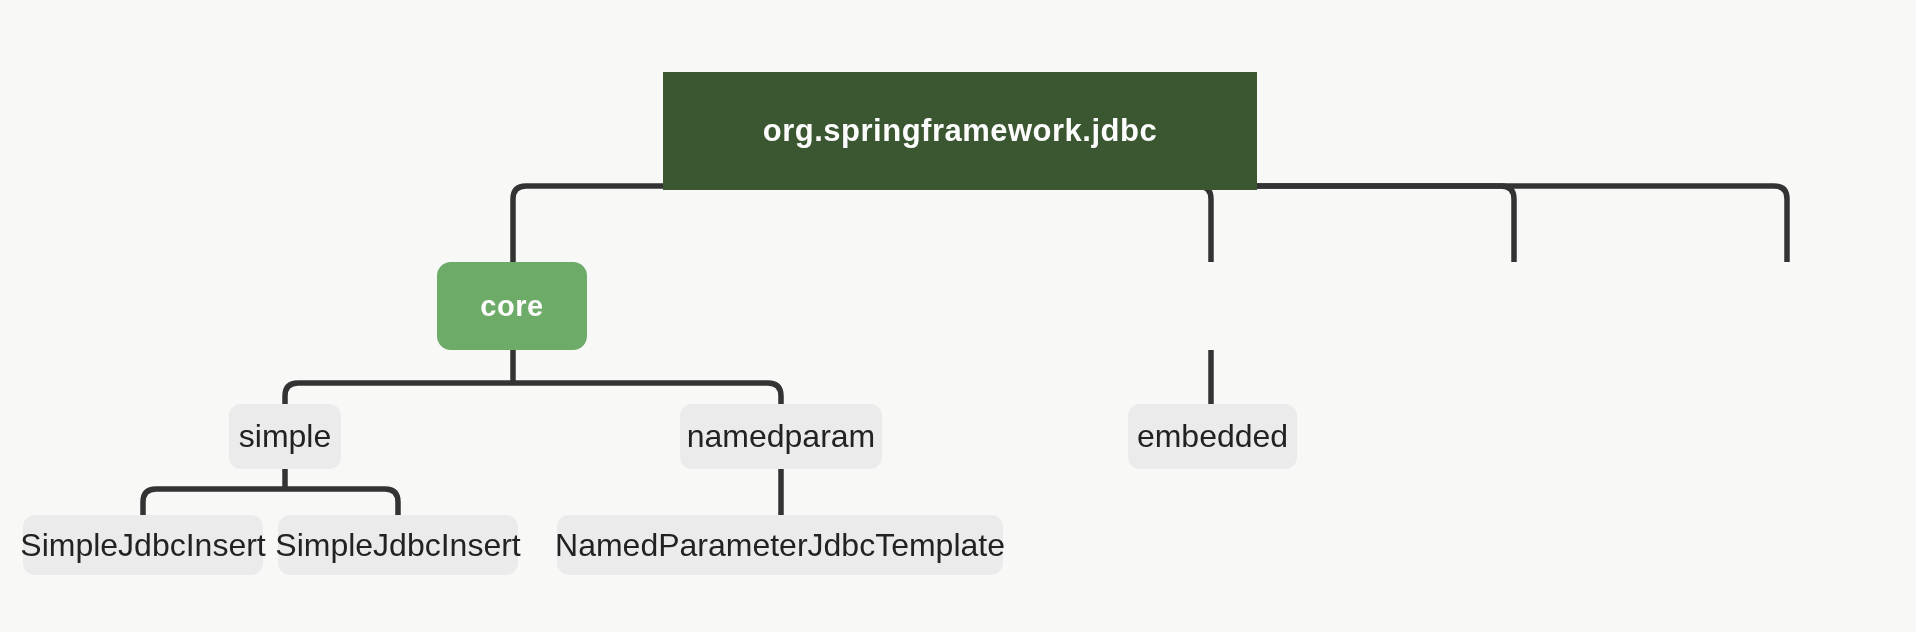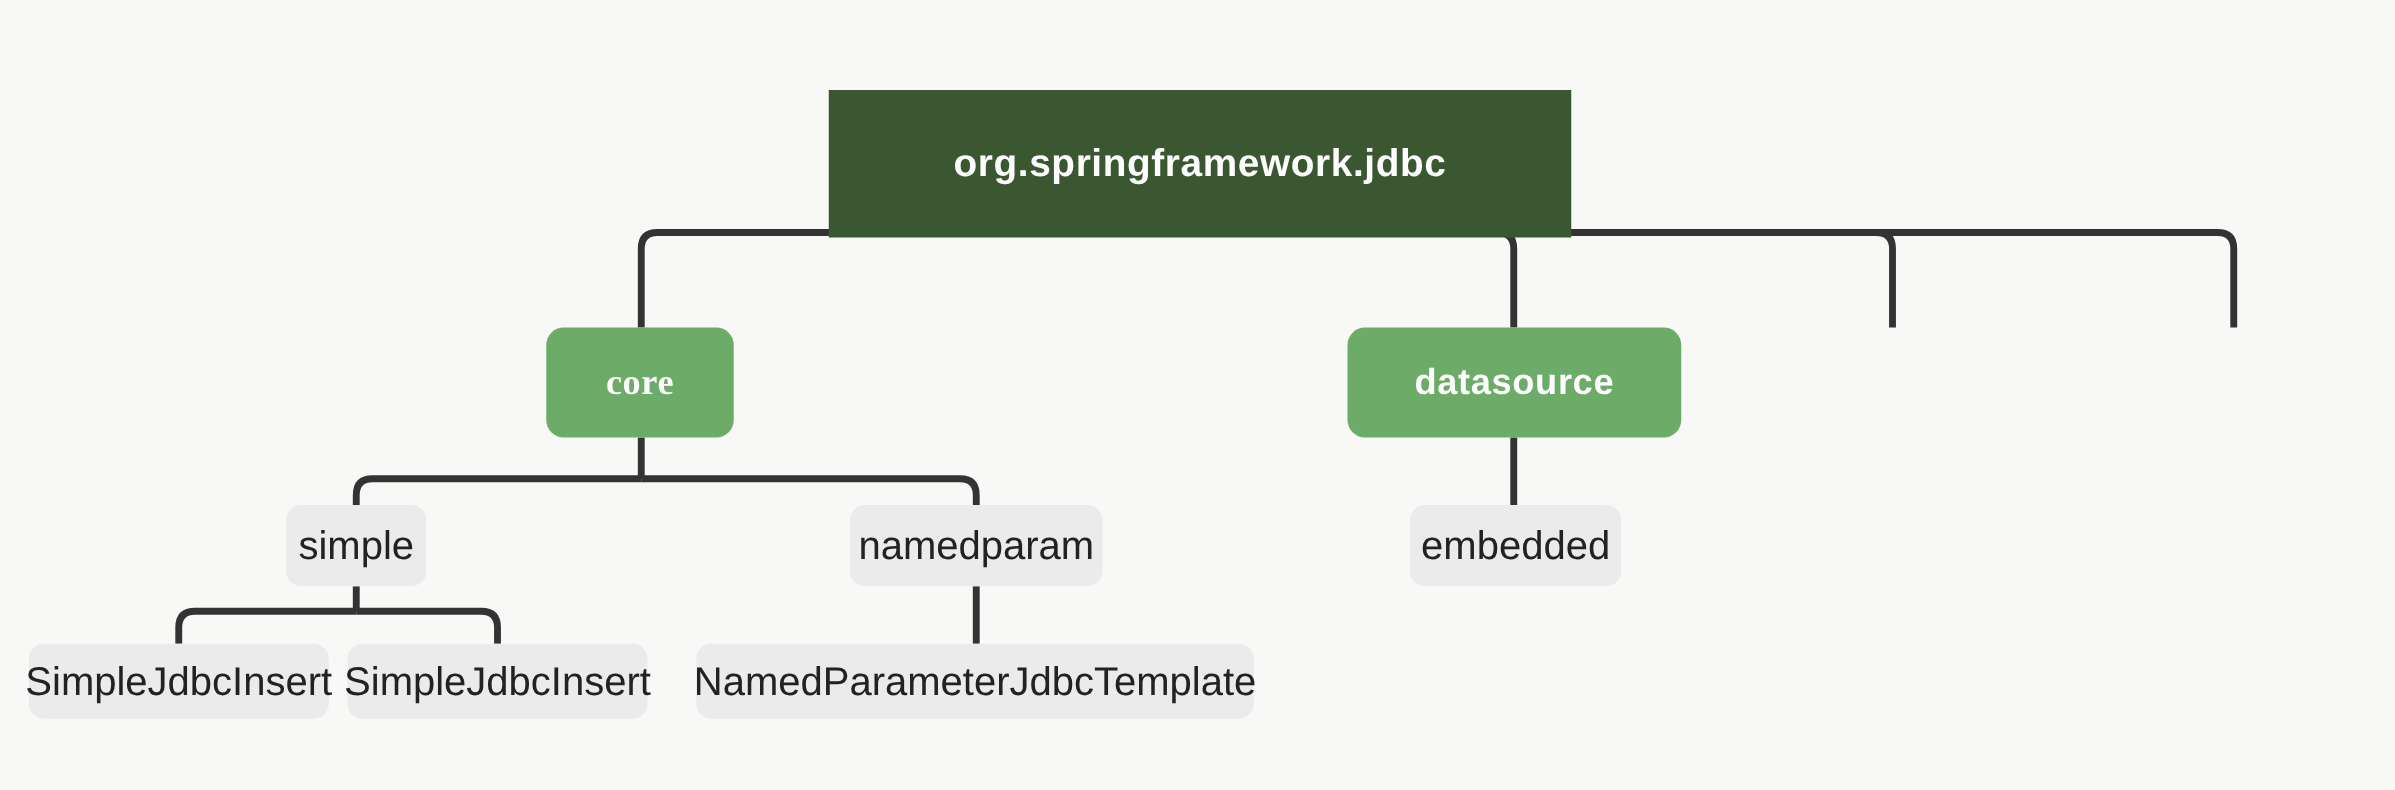--- a/index.html
+++ b/index.html
@@ -51,21 +51,21 @@
   }
   .node.leaf {
     background: var(--leaf-bg, #ebebeb);
     color: var(--text-dark, #222222);
     font-size: 32px;
     font-weight: normal;
     border-radius: 12px;
   }
   
   .p-root       { left: 663px;  top: 43px;  width: 594px; height: 118px; margin-top: 29px; }
-  .p-core       { left: 437px;  top: 262px; width: 150px; height: 88px; font-family: Liberation Serif, serif; }
+  .p-core       { left: 437px;  top: 262px; width: 150px; height: 88px; }
   .p-datasource { left: 1078px; top: 262px; width: 267px; height: 88px; }
   .p-object     { left: 1422px; top: 262px; width: 185px; height: 88px; }
   .p-support    { left: 1682px; top: 262px; width: 210px; height: 88px; }
   .p-simple     { left: 229px;  top: 404px; width: 112px; height: 65px; }
   .p-namedparam { left: 680px;  top: 404px; width: 202px; height: 65px; }
   .p-embedded   { left: 1128px; top: 404px; width: 169px; height: 65px; }
   .p-sji1       { left: 23px;   top: 515px; width: 240px; height: 60px; }
   .p-sji2       { left: 278px;  top: 515px; width: 240px; height: 60px; }
   .p-npjt       { left: 557px;  top: 515px; width: 446px; height: 60px; }
 </style>
@@ -93,21 +93,20 @@
     <path d="M285 489 L156 489 Q143 489 143 502 L143 515"></path>
     <path d="M285 489 L385 489 Q398 489 398 502 L398 515"></path>
 
     <path d="M781 469 L781 515"></path>
   </svg>
 
   <div class="node root p-root">org.springframework.jdbc</div>
 
   <div class="node pkg p-core">core</div>
 
-  <div class="node pkg p-datasource">datasource</div>
 
 
 
   <div class="node leaf p-simple">simple</div>
 
   <div class="node leaf p-namedparam">namedparam</div>
 
   <div class="node leaf p-embedded">embedded</div>
 
   <div class="node leaf p-sji1">SimpleJdbcInsert</div>

